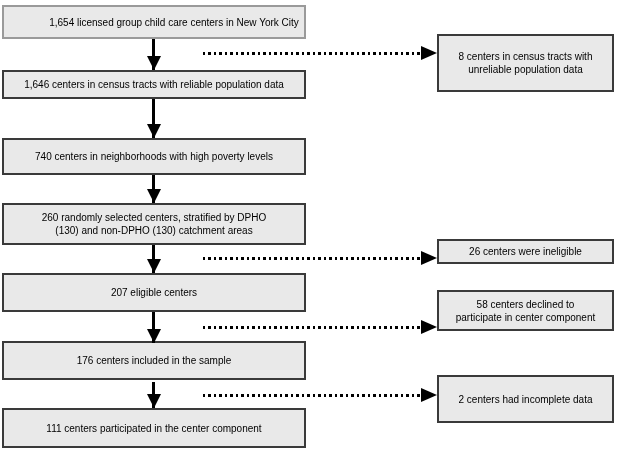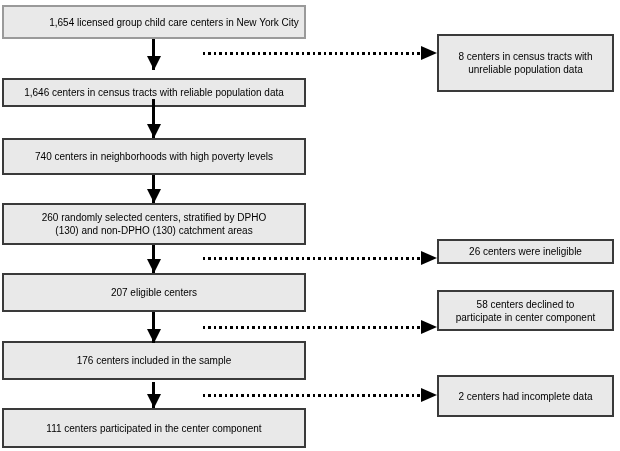--- a/index.html
+++ b/index.html
@@ -70,21 +70,21 @@
 </style>
 </head>
 <body>
 
 <div class="canvas">
 
   <div class="box main first" style="top:5px; height:34px;">
     <span class="txt">1,654 licensed group child care centers in New York City</span>
   </div>
 
-  <div class="box main" style="top:70px; height:29px;margin-top:8px;">
+  <div class="box main" style="top:70px; height:29px;">
     <span class="txt">1,646 centers in census tracts with reliable population data</span>
   </div>
 
   <div class="box main" style="top:138px; height:37px;">
     <span class="txt">740 centers in neighborhoods with high poverty levels</span>
   </div>
 
   <div class="box main" style="top:203px; height:42px;">
     <span class="txt">260 randomly selected centers, stratified by DPHO
 (130) and non-DPHO (130) catchment areas</span>
@@ -109,21 +109,21 @@
 
   <div class="box side" style="top:239px; height:25px;">
     <span class="txt">26 centers were ineligible</span>
   </div>
 
   <div class="box side" style="top:290px; height:41px;">
     <span class="txt">58 centers declined to
 participate in center component</span>
   </div>
 
-  <div class="box side" style="top:375px; height:42px;">
+  <div class="box side" style="top:375px; height:48px;">
     <span class="txt">2 centers had incomplete data</span>
   </div>
 
   <div class="varrow" style="top:39px;  height:31px;"></div>
   <div class="varrow" style="top:99px;  height:39px;"></div>
   <div class="varrow" style="top:175px; height:28px;"></div>
   <div class="varrow" style="top:245px; height:28px;"></div>
   <div class="varrow" style="top:312px; height:31px;"></div>
   <div class="varrow" style="top:382px; height:26px;"></div>
 

